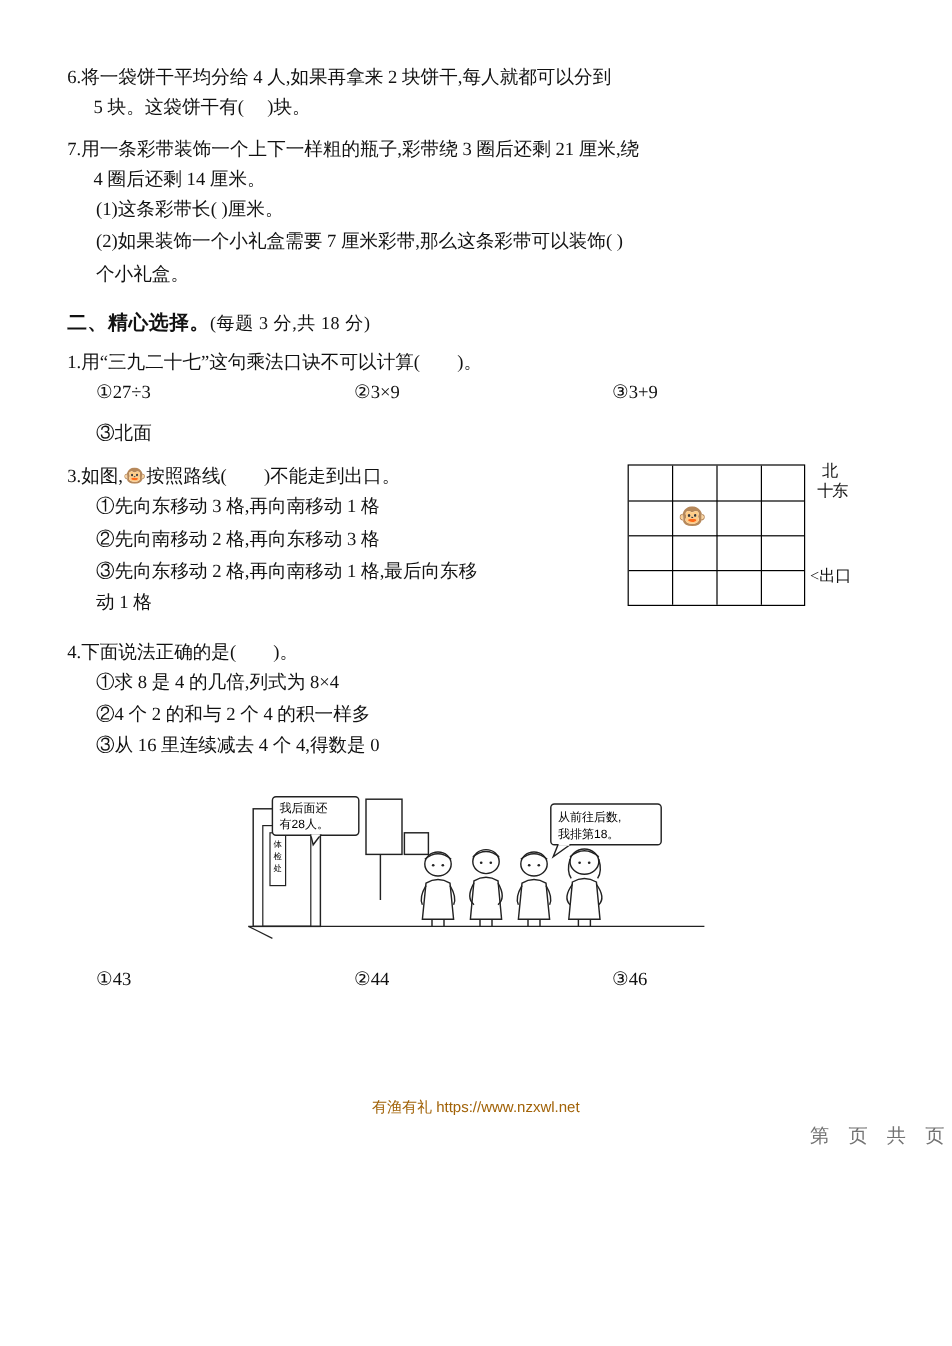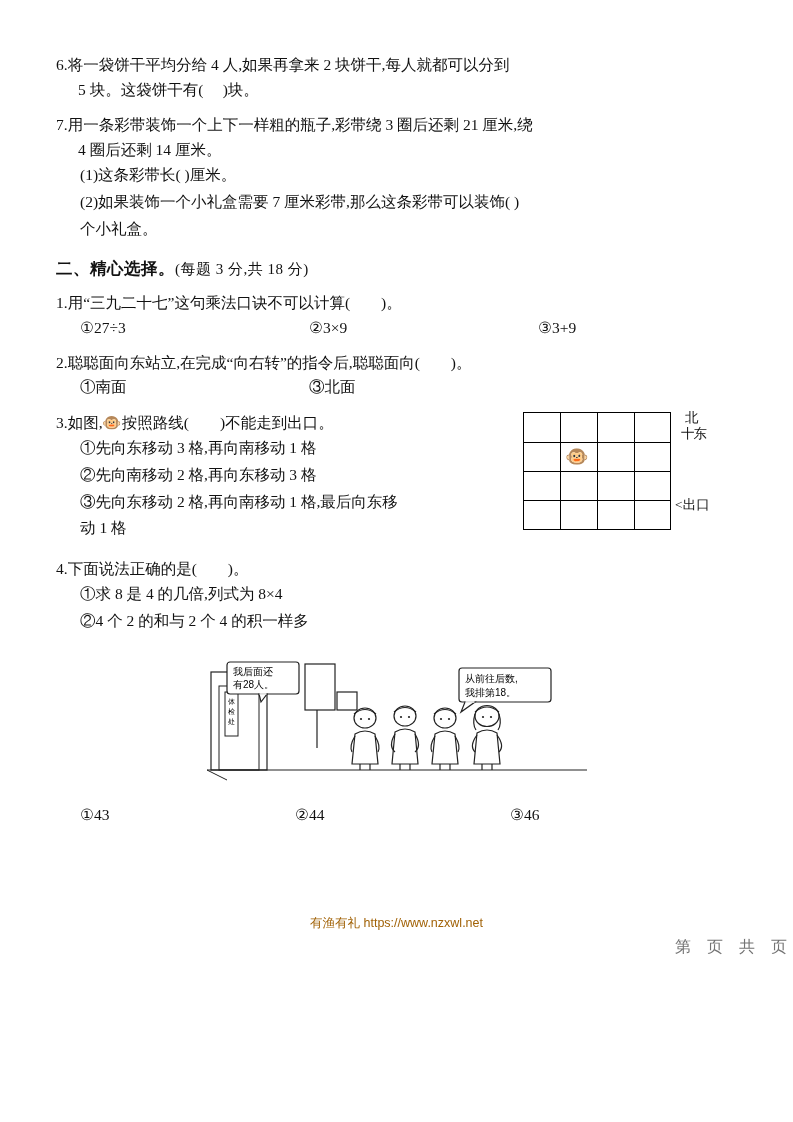--- a/index.html
+++ b/index.html
@@ -41,21 +41,20 @@
   .section-title .small {
     font-weight: normal;
     font-size: 15px;
   }
   .choices {
     display: flex;
     font-size: 15.5px;
     line-height: 1.6;
     padding-left: 24px;
     margin-bottom: 2px;
-    gap: 14px;
   }
   .choices .opt {
     width: 215px;
   }
   .choices .opt:last-child { width: auto; }
   .sub {
     padding-left: 24px;
     font-size: 15.5px;
     line-height: 1.72;
   }
@@ -180,23 +179,21 @@
     <div class="choices">
       <div class="opt">①27÷3</div>
       <div class="opt">②3×9</div>
       <div class="opt">③3+9</div>
     </div>
   </div>
 
   <div class="spacer-6"></div>
 
   <div class="q">
-    <div class="q-line"><span>2.</span><span>聪聪面向东站立,在完成“向右转”的指令后,聪聪面向(        )。</span></div>
     <div class="choices">
-      <div class="opt">①南面</div>
       <div class="opt">③北面</div>
     </div>
   </div>
 
   <div class="spacer-6"></div>
 
   <div class="q q3-wrap">
     <div class="q-line"><span>3.</span><span>如图,</span><span class="monkey">🐵</span><span>按照路线(        )不能走到出口。</span></div>
     <div class="sub">①先向东移动 3 格,再向南移动 1 格</div>
     <div class="sub">②先向南移动 2 格,再向东移动 3 格</div>
@@ -220,20 +217,21 @@
       <div class="exit-label">&lt;<span>出口</span></div>
     </div>
   </div>
 
   <div class="spacer-10"></div>
 
   <div class="q">
     <div class="q-line"><span>4.</span><span>下面说法正确的是(        )。</span></div>
     <div class="sub">①求 8 是 4 的几倍,列式为 8×4</div>
     <div class="sub">②4 个 2 的和与 2 个 4 的积一样多</div>
+    <div class="sub">③从 16 里连续减去 4 个 4,得数是 0</div>
   </div>
 
   <div class="spacer-10"></div>
 
   <div class="q">
 
     <div class="illus">
       <svg class="illus-svg" width="400" height="128" viewBox="0 0 400 128">
 
         <line x1="10" y1="114" x2="390" y2="114" stroke="#222" stroke-width="1.2"></line>

